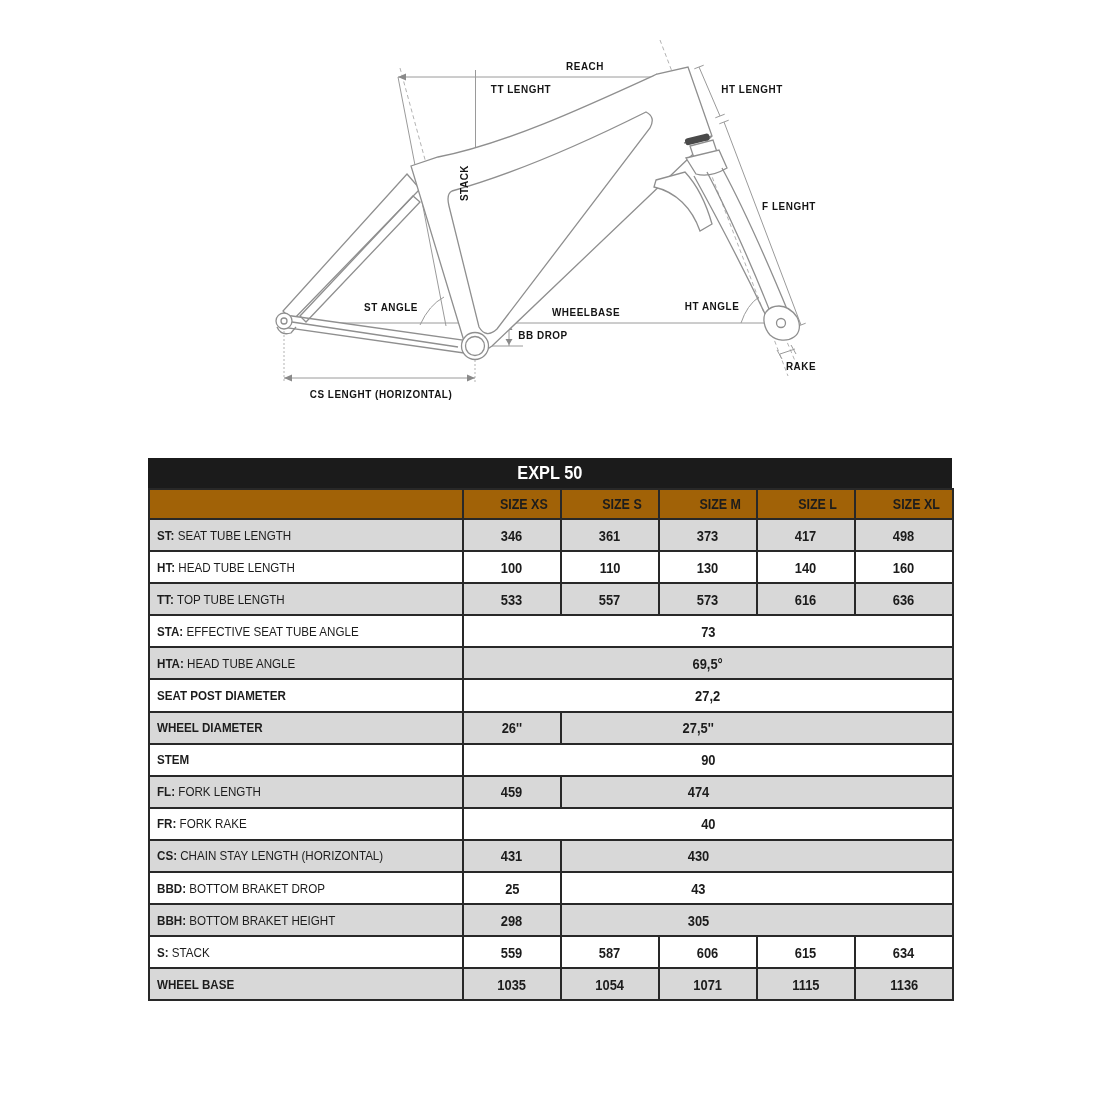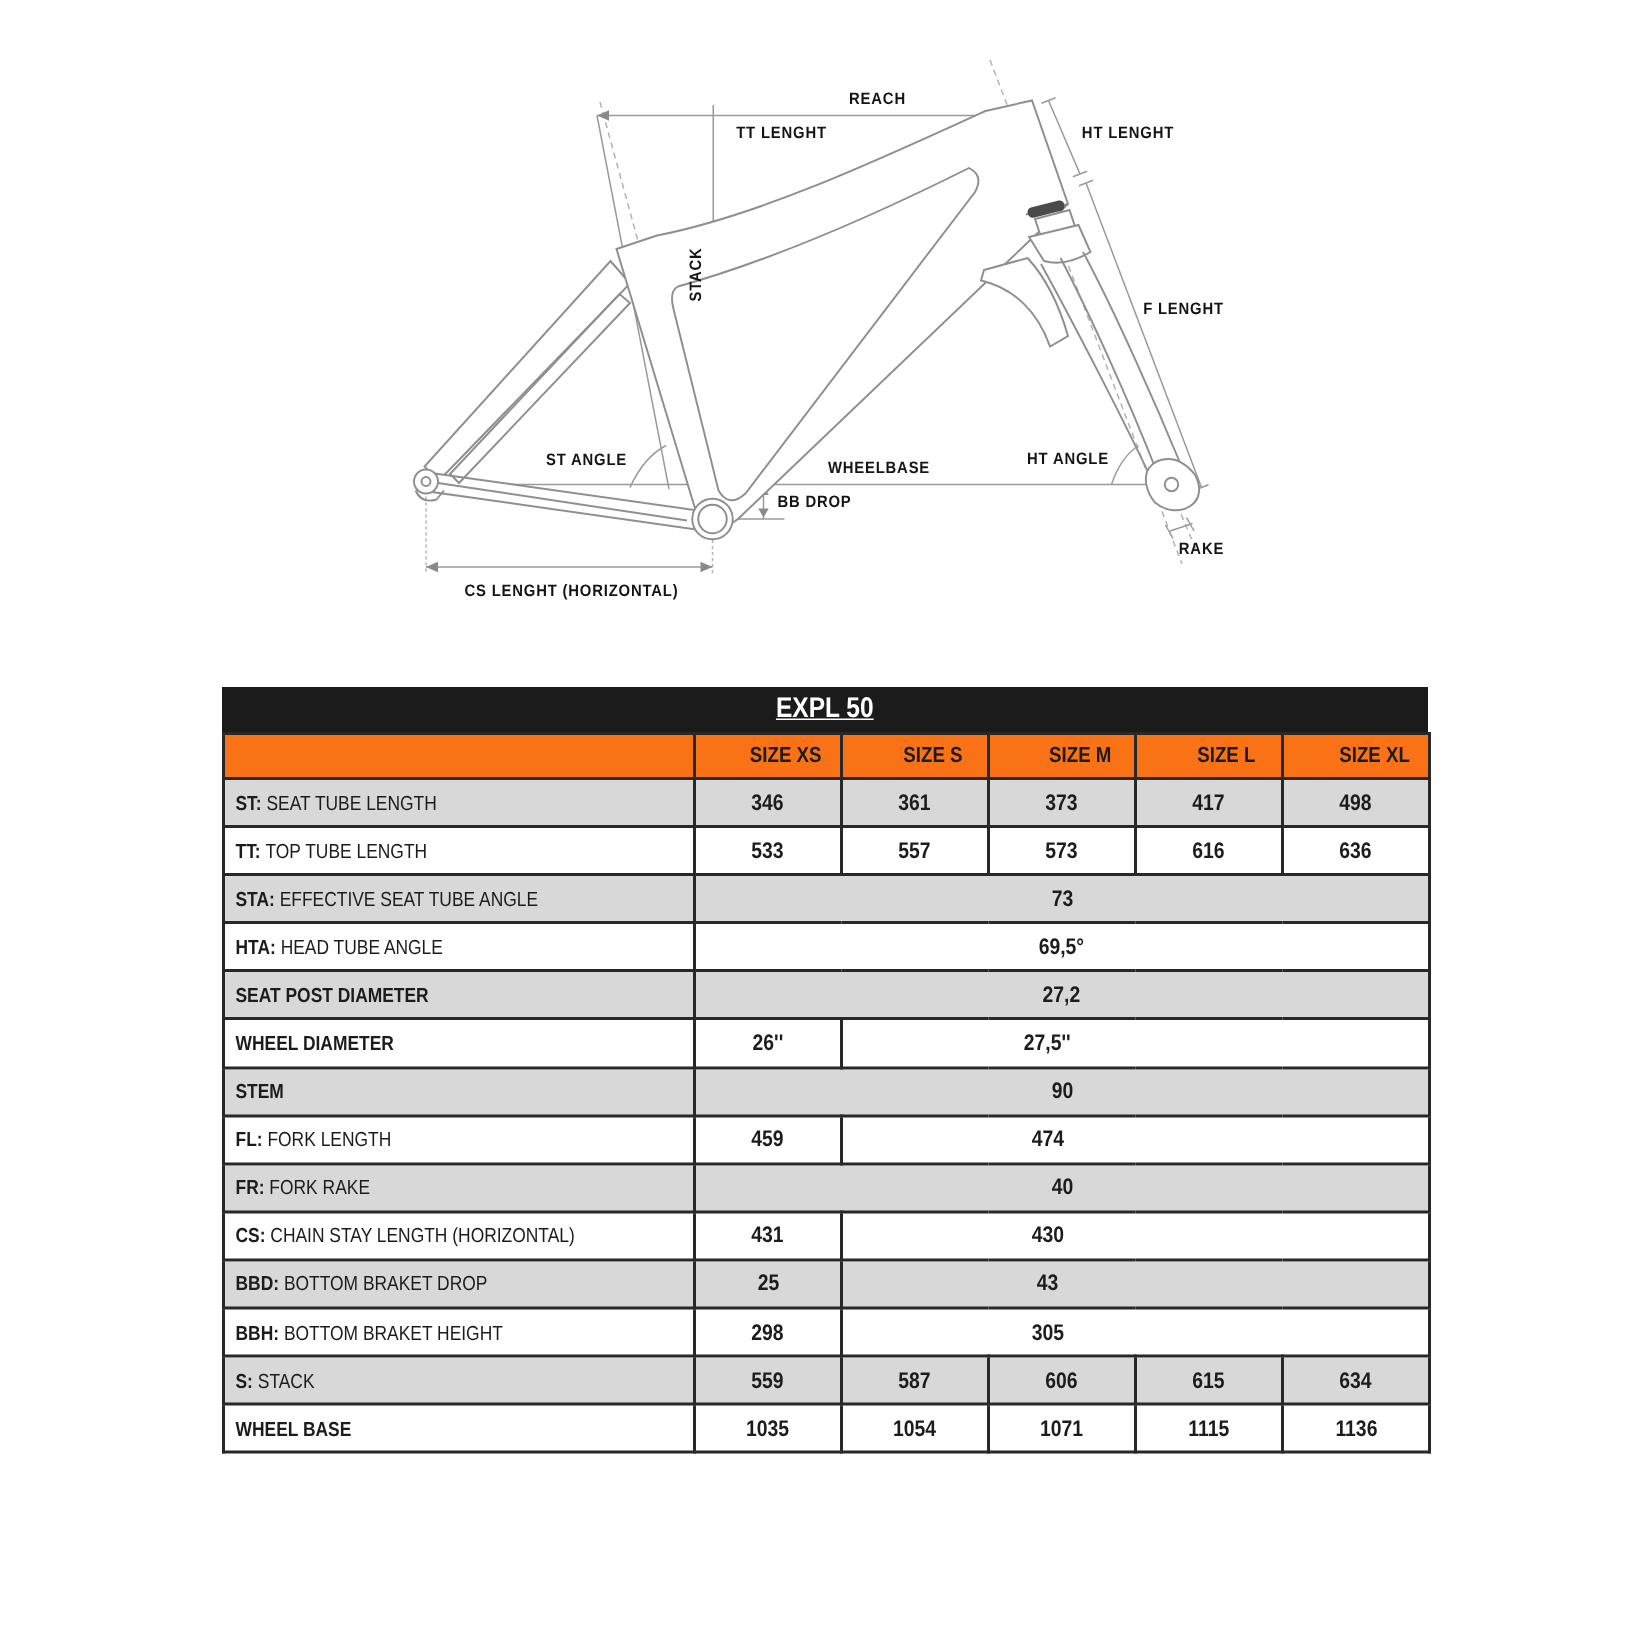--- a/index.html
+++ b/index.html
@@ -6,25 +6,25 @@
   body{font-family:"Liberation Sans",sans-serif;color:#1c1c1c;position:relative;}
   .sheet{position:absolute;inset:0;width:1004px;height:1100px;}
   
   .diagram-wrap{position:absolute;left:0;top:0;width:1100px;height:450px;}
   .dlabel{position:absolute;font-weight:700;font-size:11px;letter-spacing:.6px;color:#141414;
           white-space:nowrap;transform:translate(-50%,-50%) scaleX(.9);}
   .dlabel.vert{transform:translate(-50%,-50%) rotate(-90deg) scaleX(.9);}
   
   .geo-table{position:absolute;left:148px;top:458px;width:804px;box-sizing:border-box;}
   .tbl-title{height:30px;background:#1b1b1b;color:#fff;display:flex;align-items:center;justify-content:center;
-             font-weight:700;font-size:19px;text-decoration:underline;}
+             font-weight:700;font-size:19px;}
   .geo-table table{border-collapse:collapse;table-layout:fixed;width:804px;}
   .geo-table th,.geo-table td{border:2px solid #282828;padding:0;height:30.1px;text-align:center;vertical-align:middle;
              font-size:15px;font-weight:700;color:#1c1c1c;overflow:hidden;}
-  .geo-table thead th{height:28px;background:#f97316;font-size:14.5px;padding-left:24px;}
+  .geo-table thead th{height:28px;background:#a16207;font-size:14.5px;padding-left:24px;}
   .geo-table td.lbl{text-align:left;padding-left:7px;font-size:13.5px;}
   .geo-table td.lbl .pre{font-weight:700;}
   .geo-table td.lbl .lab{font-weight:400;}
   .geo-table td.lbl.allbold .lab{font-weight:700;}
   .geo-table tbody tr:nth-child(odd) td{background:#d8d8d8;}
   .geo-table td.shift{padding-right:117px;}
   .cnd{display:inline-block;transform:scaleX(.86);transform-origin:center;white-space:nowrap;}
   .lbl .cnd{transform-origin:left center;}
 </style>
 </head>
@@ -146,20 +146,28 @@
       <tbody id="geo-tbody">
           <tr>
             <td class="lbl"><span class="cnd"><span class="pre">ST: </span><span class="lab">SEAT TUBE LENGTH</span></span></td>
             <td class="num"><span class="cnd">346</span></td>
             <td class="num"><span class="cnd">361</span></td>
             <td class="num"><span class="cnd">373</span></td>
             <td class="num"><span class="cnd">417</span></td>
             <td class="num"><span class="cnd">498</span></td>
           </tr>
           <tr>
+            <td class="lbl"><span class="cnd"><span class="pre">HT: </span><span class="lab">HEAD TUBE LENGTH</span></span></td>
+            <td class="num"><span class="cnd">100</span></td>
+            <td class="num"><span class="cnd">110</span></td>
+            <td class="num"><span class="cnd">130</span></td>
+            <td class="num"><span class="cnd">140</span></td>
+            <td class="num"><span class="cnd">160</span></td>
+          </tr>
+          <tr>
             <td class="lbl"><span class="cnd"><span class="pre">TT: </span><span class="lab">TOP TUBE LENGTH</span></span></td>
             <td class="num"><span class="cnd">533</span></td>
             <td class="num"><span class="cnd">557</span></td>
             <td class="num"><span class="cnd">573</span></td>
             <td class="num"><span class="cnd">616</span></td>
             <td class="num"><span class="cnd">636</span></td>
           </tr>
           <tr>
             <td class="lbl"><span class="cnd"><span class="pre">STA: </span><span class="lab">EFFECTIVE SEAT TUBE ANGLE</span></span></td>
             <td class="num" colspan="5"><span class="cnd">73</span></td>

